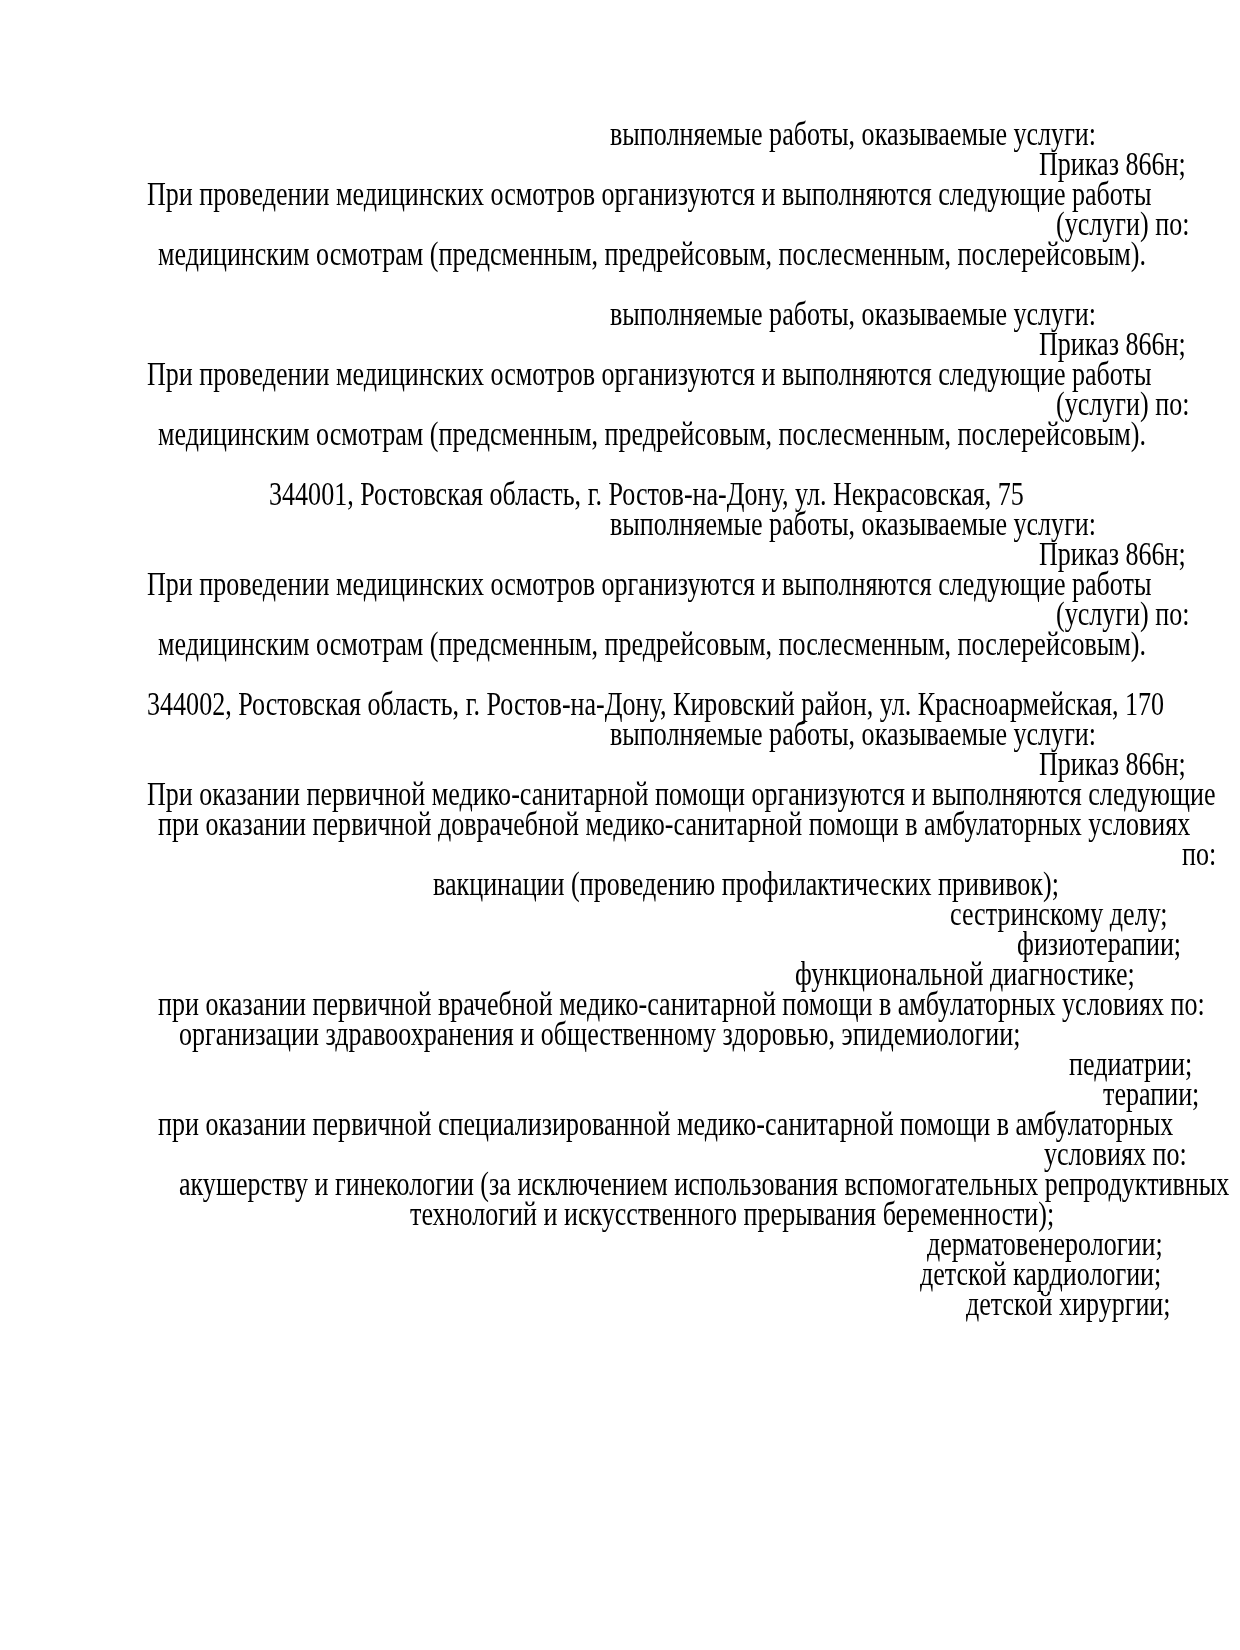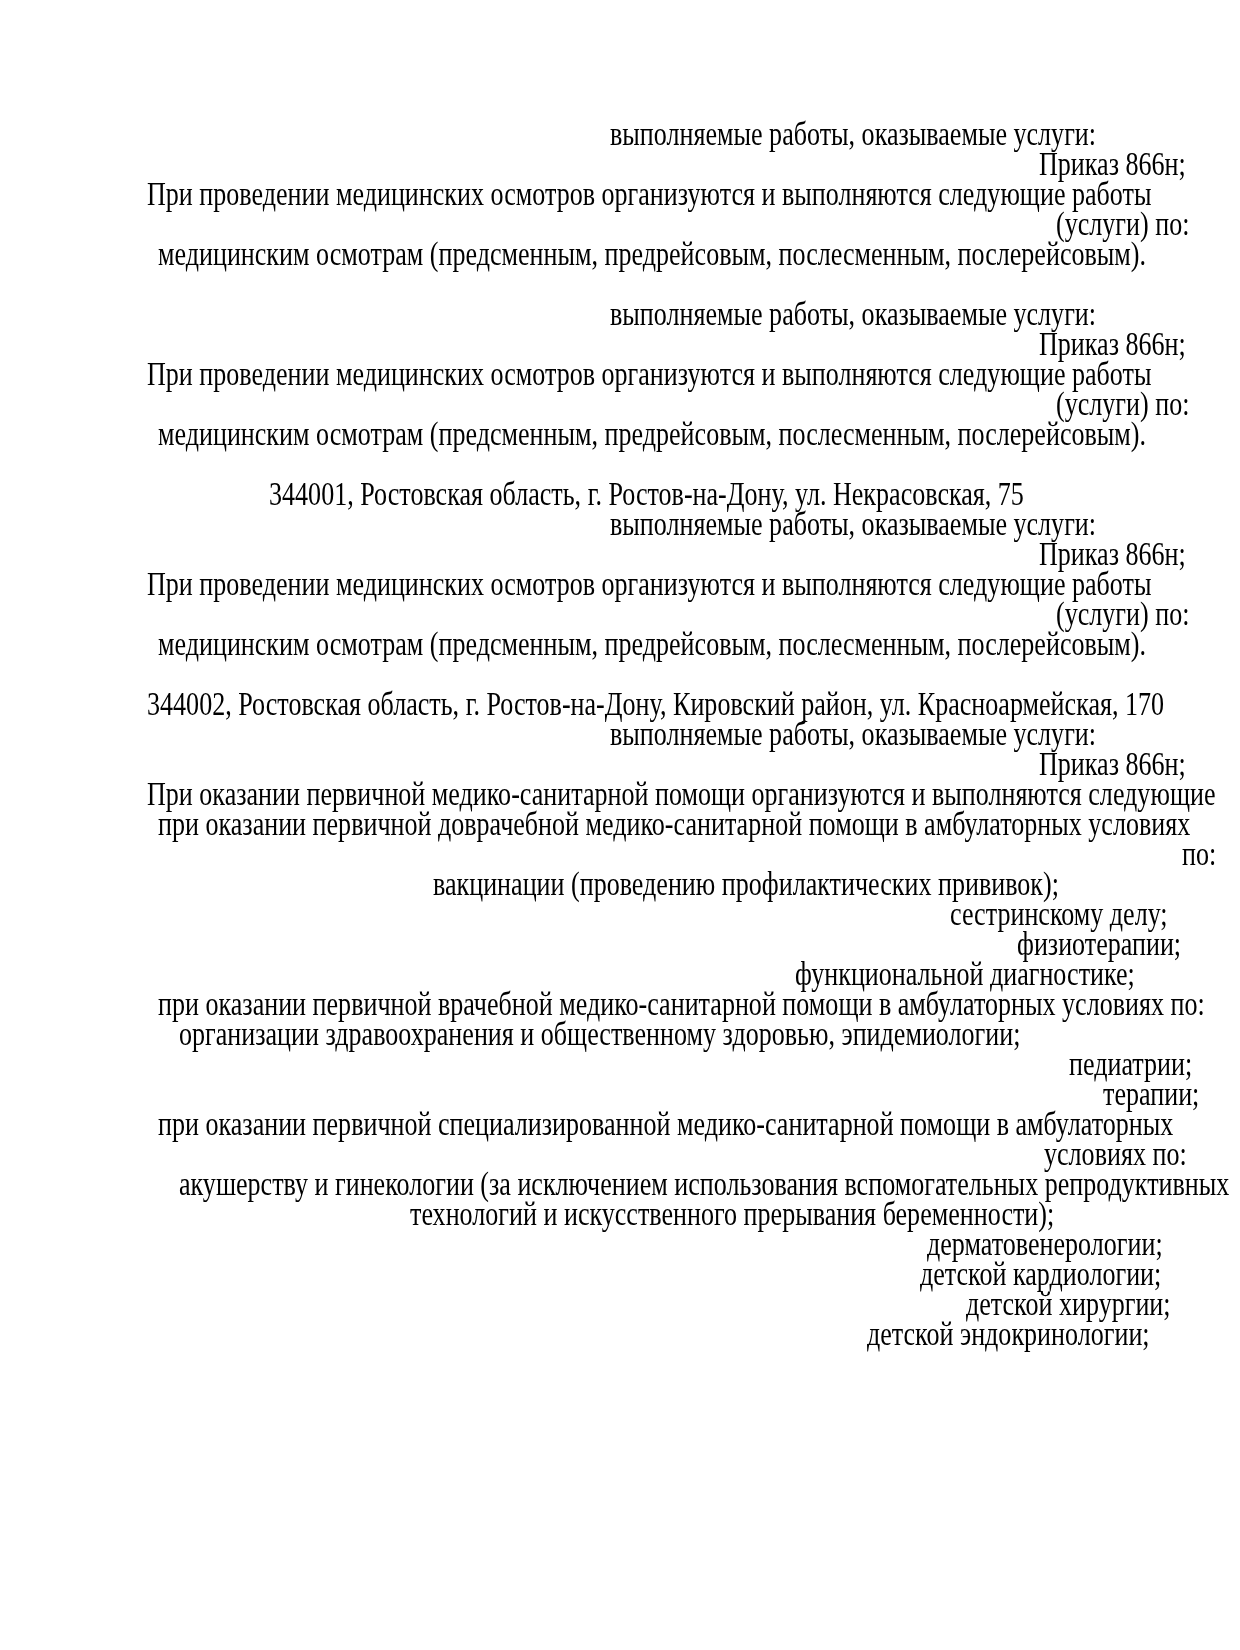--- a/index.html
+++ b/index.html
@@ -82,15 +82,14 @@
       <div class="line i2"><span>организации здравоохранения и общественному здоровью, эпидемиологии;</span></div>
       <div class="line i2"><span>педиатрии;</span></div>
       <div class="line i2"><span>терапии;</span></div>
       <div class="line i1"><span>при оказании первичной специализированной медико-санитарной помощи в амбулаторных</span></div>
       <div class="line i0"><span>условиях по:</span></div>
       <div class="line i2"><span>акушерству и гинекологии (за исключением использования вспомогательных репродуктивных</span></div>
       <div class="line i0"><span>технологий и искусственного прерывания беременности);</span></div>
       <div class="line i2"><span>дерматовенерологии;</span></div>
       <div class="line i2"><span>детской кардиологии;</span></div>
       <div class="line i2"><span>детской хирургии;</span></div>
-      <div class="line i2"><span>детской эндокринологии;</span></div>
     </section>
   </main>
 
 </body></html>

